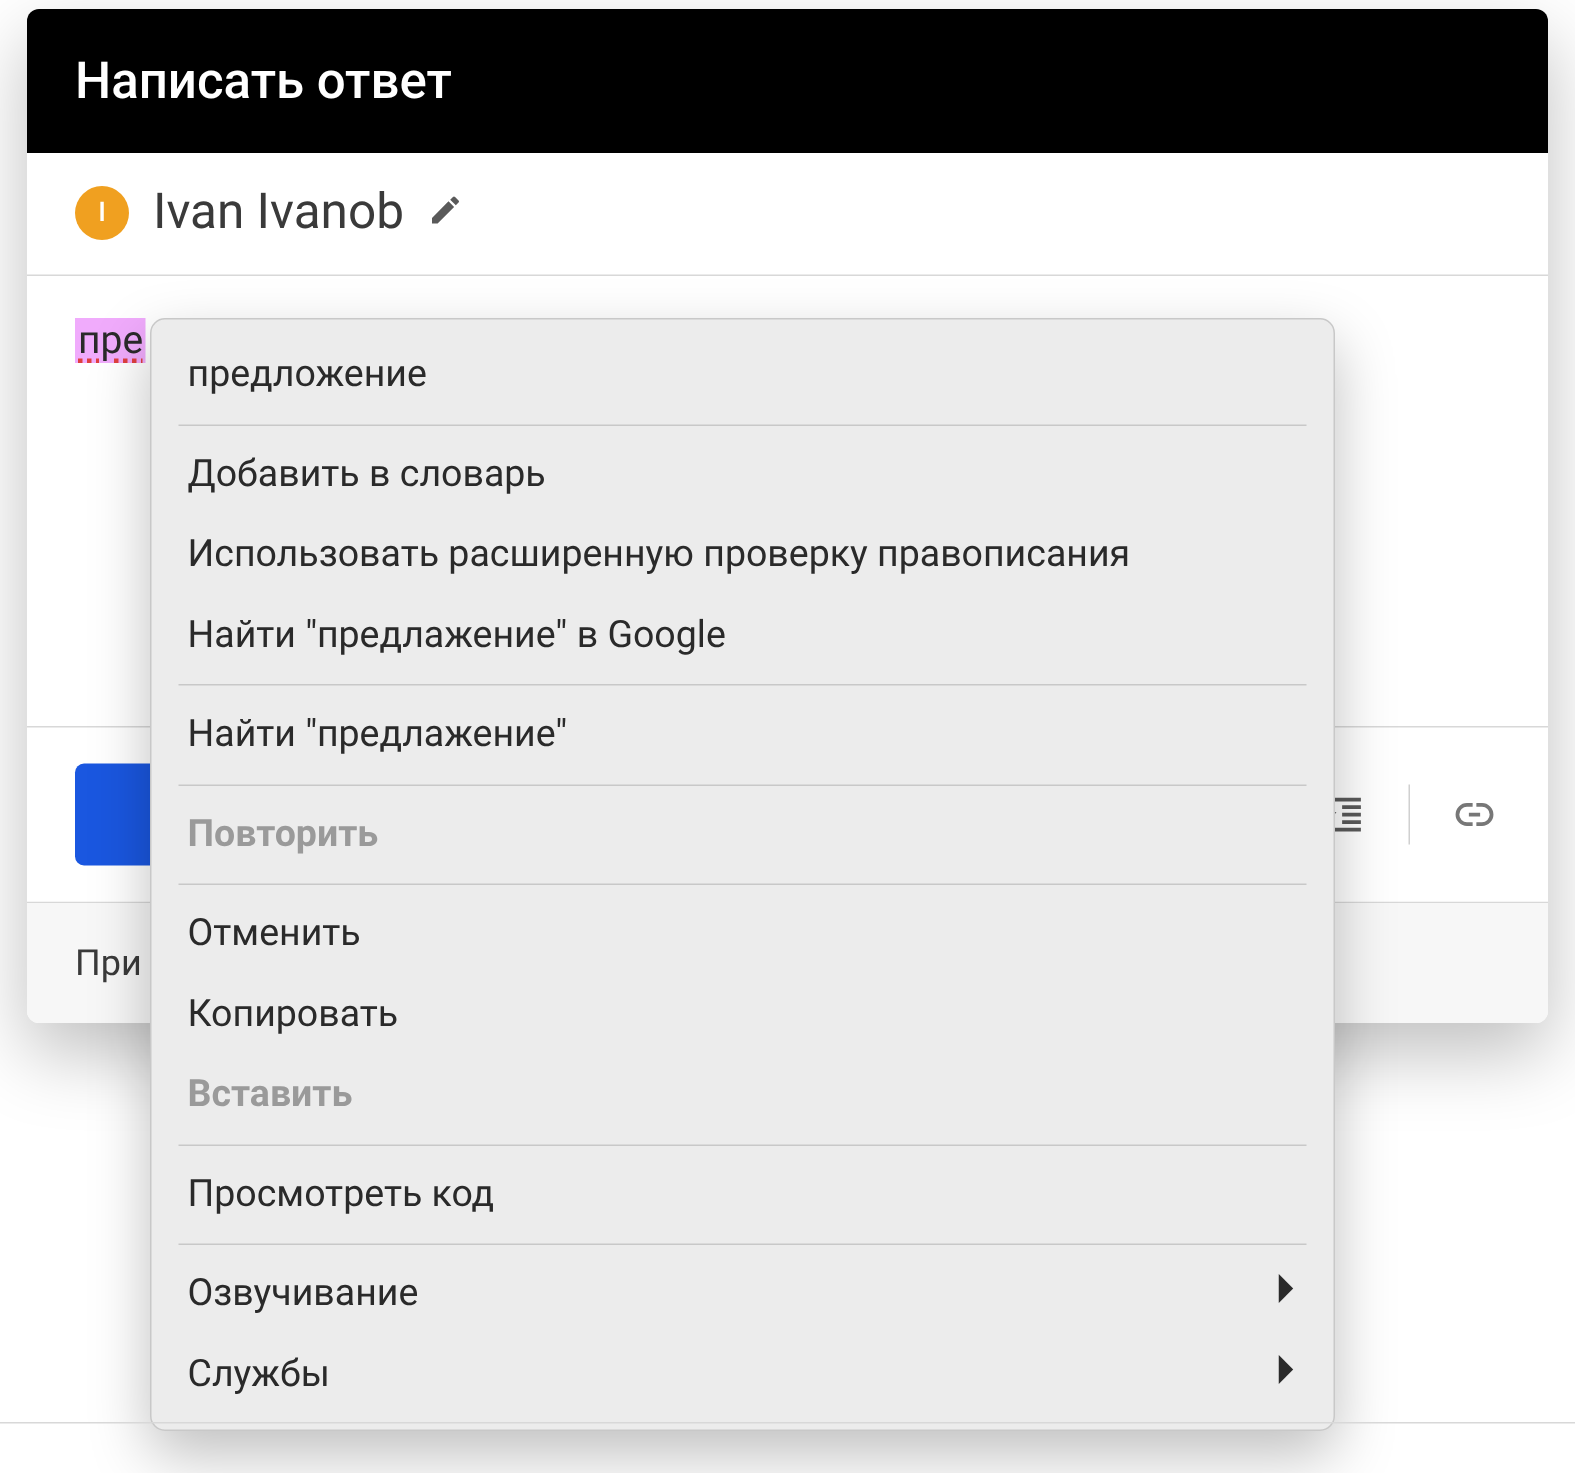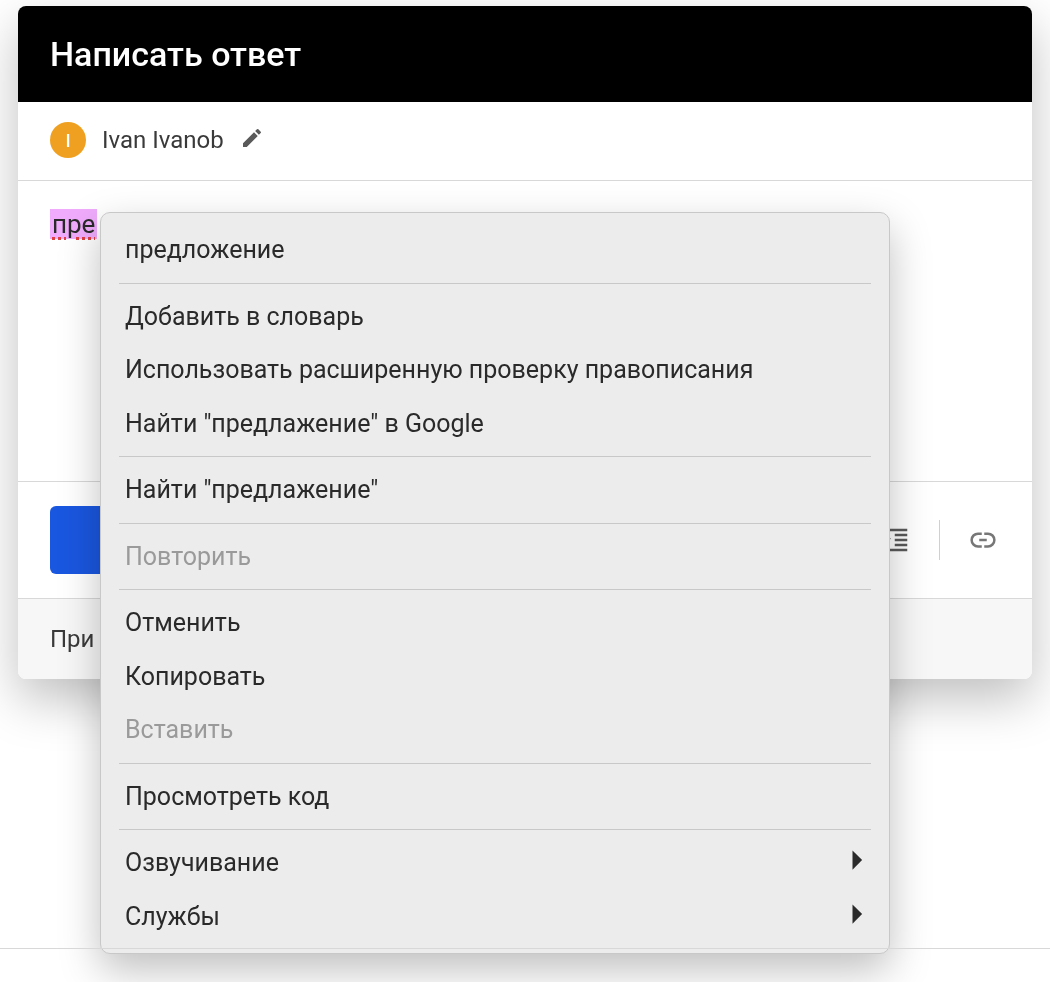--- a/index.html
+++ b/index.html
@@ -34,21 +34,21 @@
     margin: 0 0 0 0;
   }
   .avatar {
     width: 36px; height: 36px;
     border-radius: 50%;
     background: #f0a020;
     color: #fff;
     display: flex; align-items: center; justify-content: center;
     font-size: 18px; font-weight: 500;
   }
-  .author-name { font-size: 24px; color: #3a3a3a; }
+  .author-name { font-size: 33px; color: #3a3a3a; }
   .edit-icon svg { width: 24px; height: 24px; fill: #5a5a5a; }
 
   .editor-area {
     padding: 28px 32px 0 32px;
     min-height: 300px;
   }
   .misspelled {
     font-size: 26px;
     color: #2a2a2a;
     background: #f0abfc;
@@ -102,21 +102,21 @@
   .ctx-divider { height: 1px; background: #c8c8c8; margin: 0 18px; }
   .ctx-item {
     display: flex;
     align-items: center;
     justify-content: space-between;
     padding: 8px 24px;
     font-size: 25px;
     color: #2a2a2a;
     line-height: 1.5;
   }
-  .ctx-item.disabled { color: #9a9a9a; }
+  .ctx-item.disabled { color: #9a9a9a; font-weight: bold; }
   .chevron svg { width: 14px; height: 22px; fill: #2a2a2a; }
 
   .bottom-line {
     position: absolute;
     left: 0; right: 0; top: 948px;
     height: 1px;
     background: #d8d8d8;
   }
 </style>
 </head>

